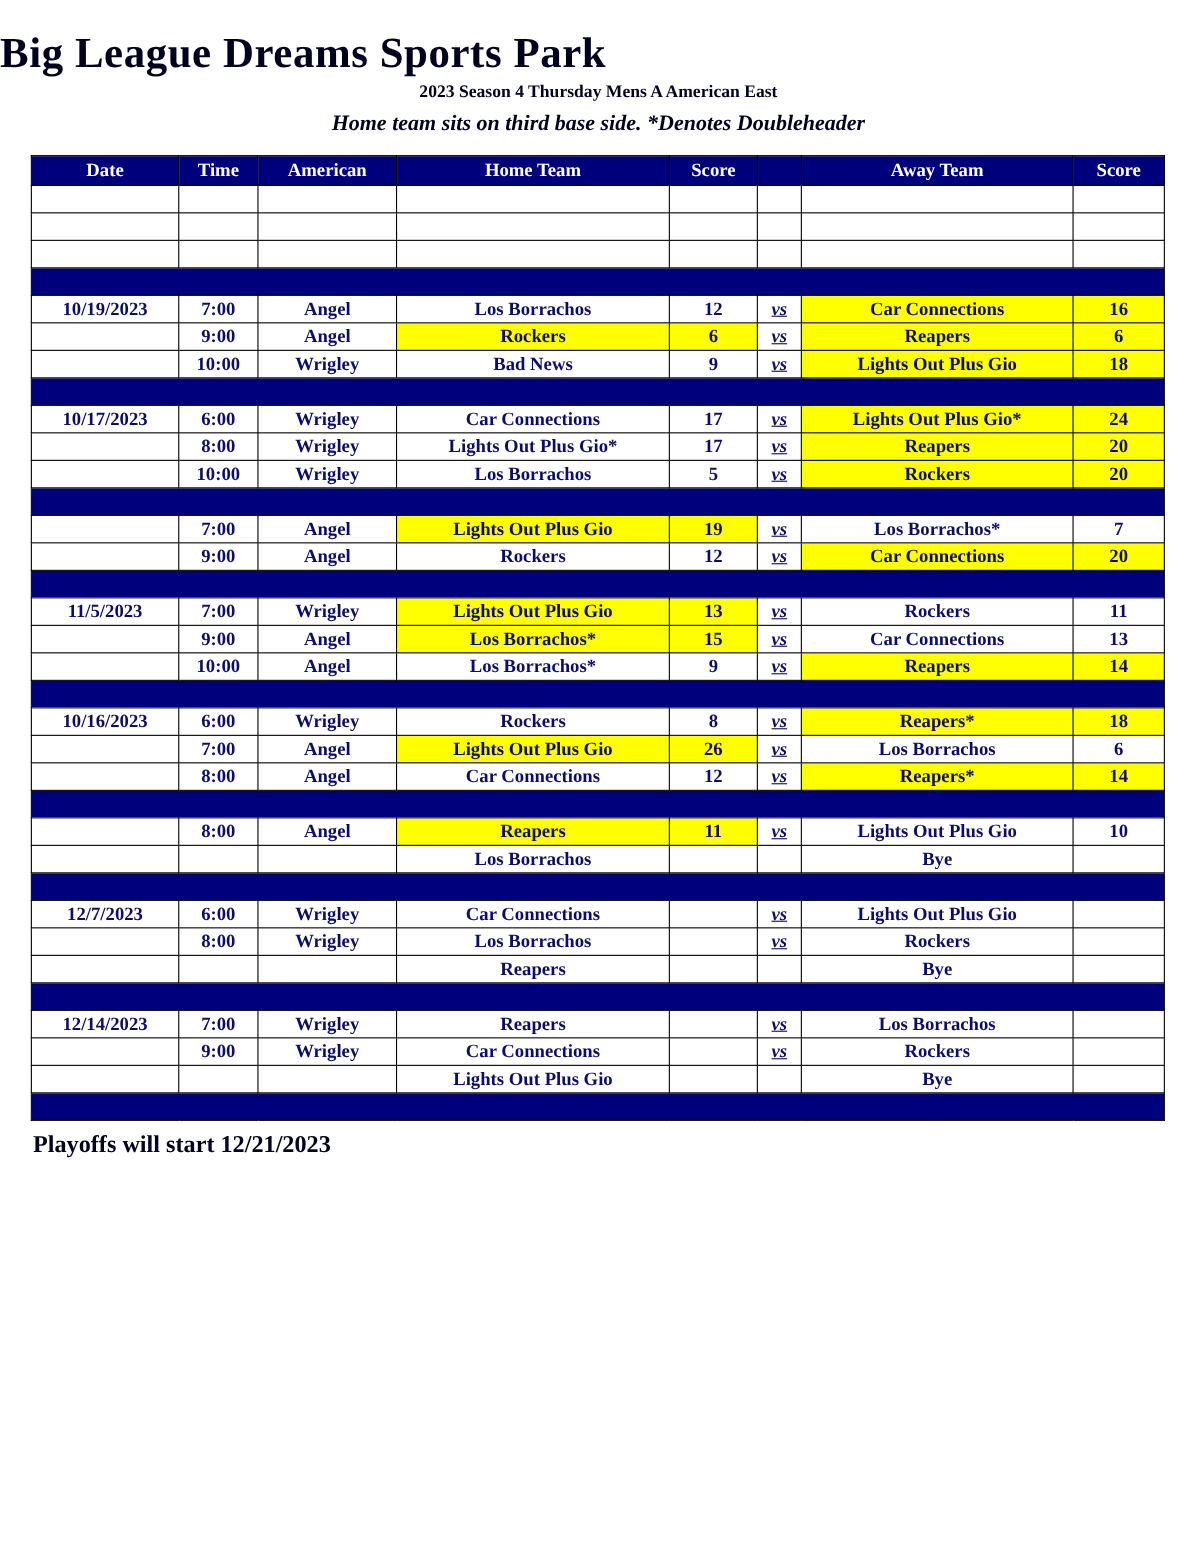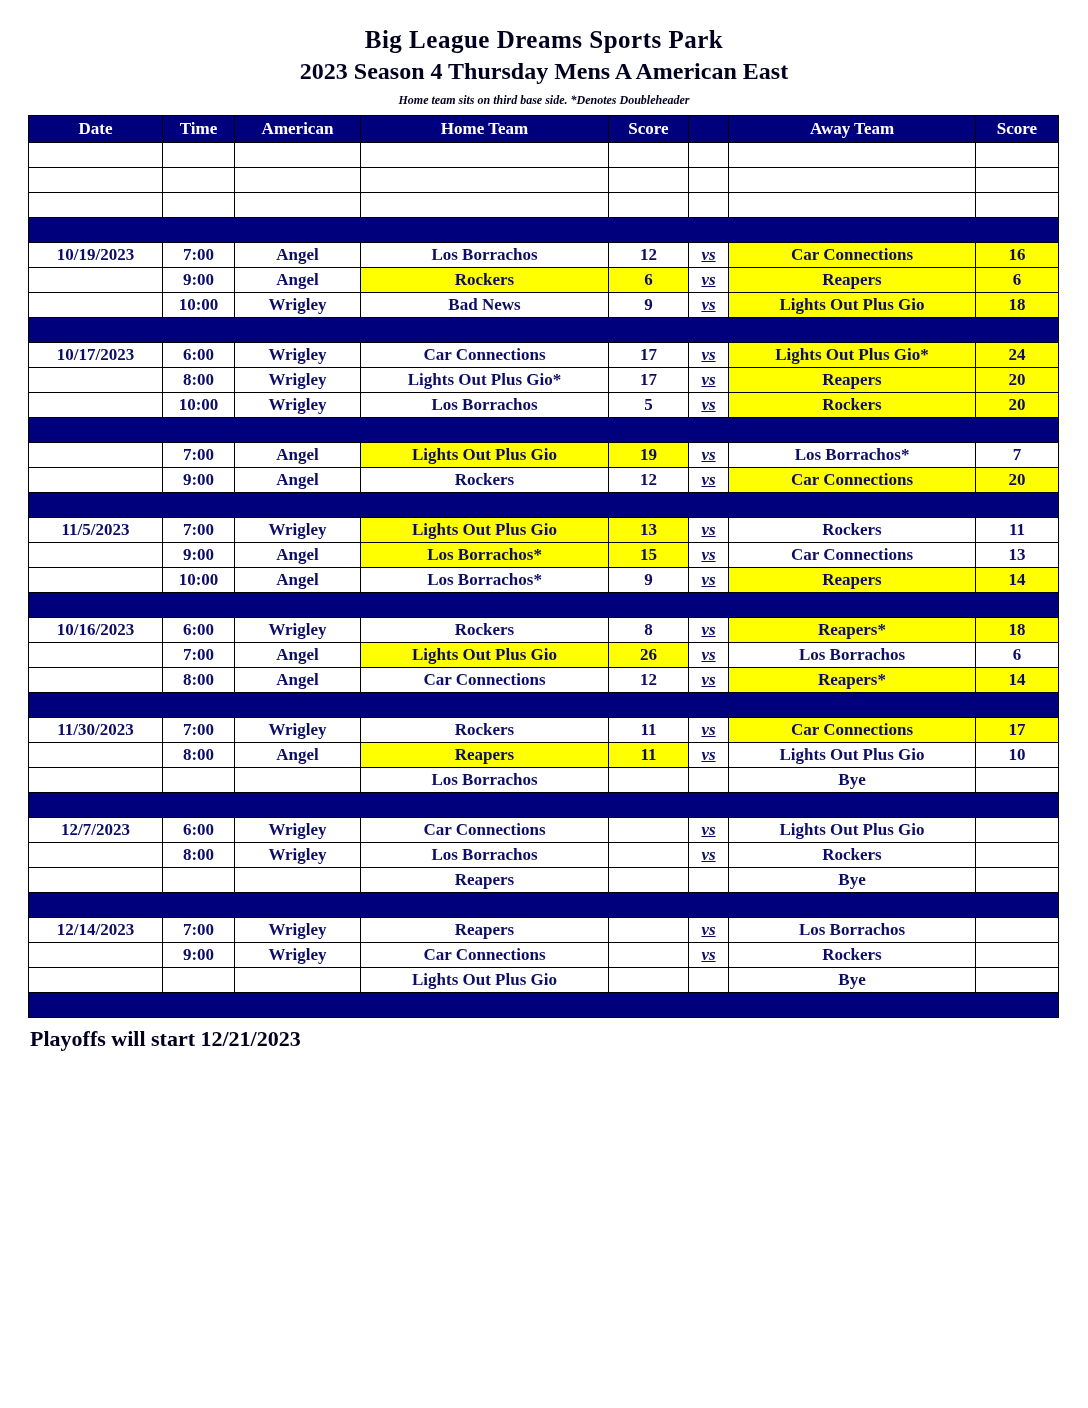--- a/index.html
+++ b/index.html
@@ -13,46 +13,45 @@
   html, body { background: #ffffff; }
   body {
     width: 1088px;
     height: 1408px;
     font-family: "Liberation Serif", serif;
     color: var(--body-text);
     overflow: hidden;
   }
   .page { padding-top: 26px; }
   .title {
-    text-align: center;
-    font-size: 25px;
+    font-size: 39px;
     font-weight: bold;
     color: #00001e;
     letter-spacing: 0.5px;
   }
   .subtitle {
     text-align: center;
-    font-size: 24px;
+    font-size: 16px;
     font-weight: bold;
     color: #00001e;
     margin-top: 4px;
   }
   .note {
     text-align: center;
-    font-size: 12px;
+    font-size: 20px;
     font-weight: bold;
     font-style: italic;
     color: #00001e;
     margin-top: 8px;
   }
   table.schedule {
     border-collapse: collapse;
     table-layout: fixed;
     width: 1030px;
-    margin: 7px 0 0 28px;
+    margin: 17px 0 0 28px;
     border: 1px solid var(--grid);
   }
   table.schedule th {
     background: var(--header-bg);
     color: var(--header-text);
     font-size: 17px;
     font-weight: bold;
     height: 27px;
     border: 1px solid var(--grid);
     text-align: center;
@@ -300,30 +299,20 @@
           <td>Car Connections</td>
           <td>12</td>
           <td class="vs">vs</td>
           <td class="hl">Reapers*</td>
           <td class="hl">14</td>
         </tr>
         <tr class="sep">
           <td colspan="8"></td>
         </tr>
         <tr>
-          <td>11/30/2023</td>
-          <td>7:00</td>
-          <td>Wrigley</td>
-          <td>Rockers</td>
-          <td>11</td>
-          <td class="vs">vs</td>
-          <td class="hl">Car Connections</td>
-          <td class="hl">17</td>
-        </tr>
-        <tr>
           <td></td>
           <td>8:00</td>
           <td>Angel</td>
           <td class="hl">Reapers</td>
           <td class="hl">11</td>
           <td class="vs">vs</td>
           <td>Lights Out Plus Gio</td>
           <td>10</td>
         </tr>
         <tr>

